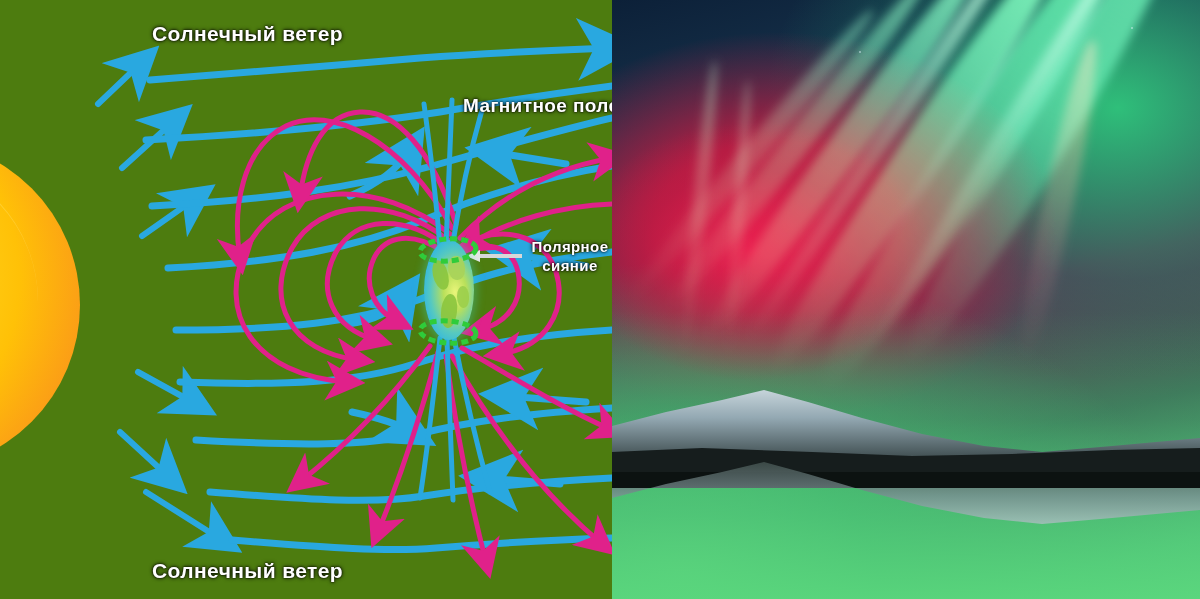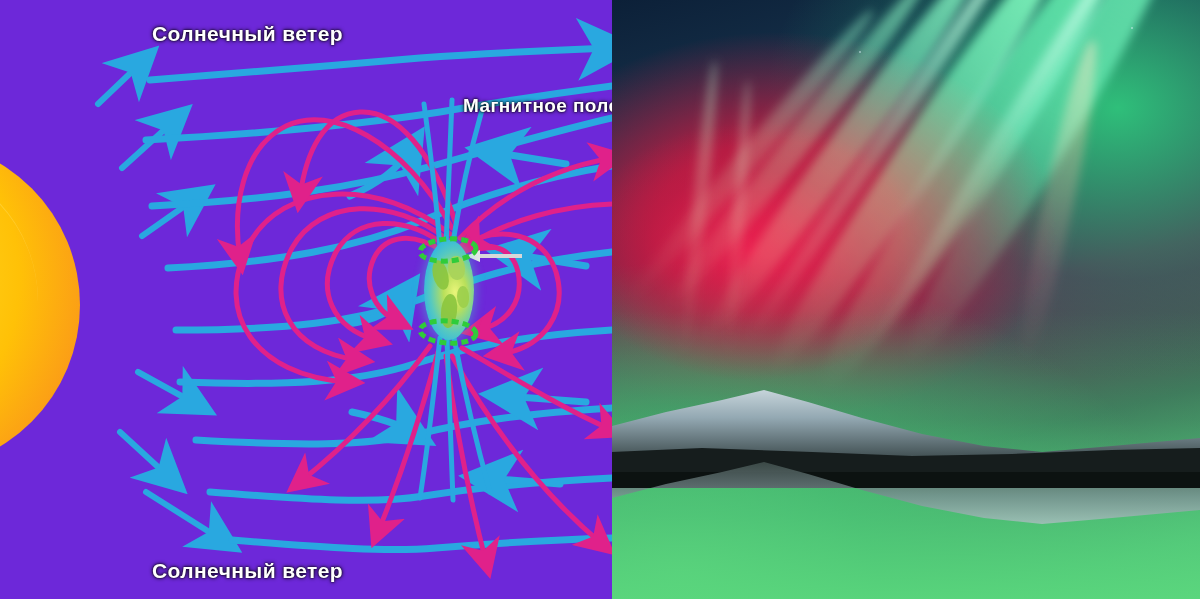--- a/index.html
+++ b/index.html
@@ -1,21 +1,21 @@
 <!DOCTYPE html>
 <html><head>
 <meta charset="utf-8">
 <style>
   html,body{margin:0;padding:0;background:#000;}
   body{font-family:"Liberation Sans",sans-serif;}
   #stage{position:relative;width:1200px;height:599px;overflow:hidden;background:#000;}
 
   
   #diagram-panel{position:absolute;left:0;top:0;width:612px;height:599px;
-    background:#6d28d9;overflow:hidden;}
+    background:#4d7c0f;overflow:hidden;}
 
   
   #sun-wrap{position:absolute;left:-210px;top:0px;width:420px;height:599px;}
   #sun-core{position:absolute;left:-40px;top:140px;width:330px;height:330px;border-radius:50%;
     background:radial-gradient(circle at 28% 42%,#ffe44d 0%,#ffd21a 34%,#ffc107 58%,#fb9a18 82%,#f0870f 100%);}
   #sun-core:after{content:"";position:absolute;left:18px;top:20px;right:42px;bottom:26px;border-radius:50%;
     border-left:3px solid rgba(255,245,160,.45);border-top:2px solid rgba(255,245,160,.25);}
   .ray{position:absolute;left:95px;top:285px;width:190px;height:26px;
     transform-origin:0% 50%;}
   .ray i{display:block;width:100%;height:100%;
@@ -186,20 +186,24 @@
     </div>
 
     <svg class="ovl" viewBox="0 0 612 599">
       <ellipse cx="448" cy="250" rx="28" ry="11" fill="none" stroke="#2fcc3a" stroke-width="5" stroke-dasharray="7 4" transform="rotate(-4 448 250)"></ellipse>
       <ellipse cx="448" cy="332" rx="28" ry="11" fill="none" stroke="#2fcc3a" stroke-width="5" stroke-dasharray="7 4" transform="rotate(4 448 332)"></ellipse>
     </svg>
 
     <div class="lbl" id="lbl-sw-top">Солнечный ветер</div>
     <div class="lbl" id="lbl-sw-bot">Солнечный ветер</div>
     <div class="lbl" id="lbl-mf">Магнитное поле</div>
+    <div class="lbl" id="lbl-aur">
+      <span>Полярное</span><br>
+      <span>сияние</span>
+    </div>
   </div>
 
   <div id="photo-panel">
     <div class="sky" id="sky-base"></div>
     <div class="sky" id="sky-red"></div>
     <div class="sky" id="stars"></div>
 
     <div>
       <div class="ray-g" style="left:430px;top:-60px;width:44px;height:520px;transform:rotate(34deg);
         background:linear-gradient(180deg,rgba(120,255,160,.95),rgba(70,220,130,.55) 55%,rgba(50,180,110,0));"></div>

